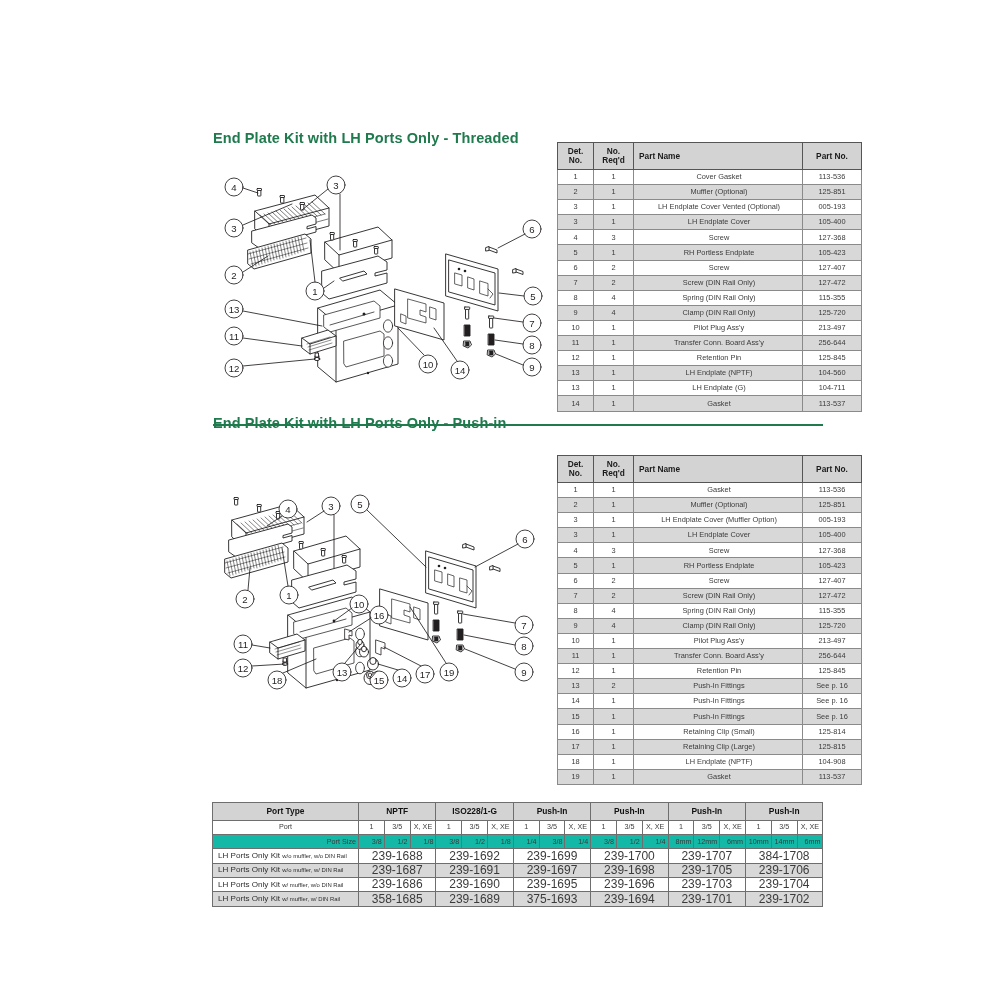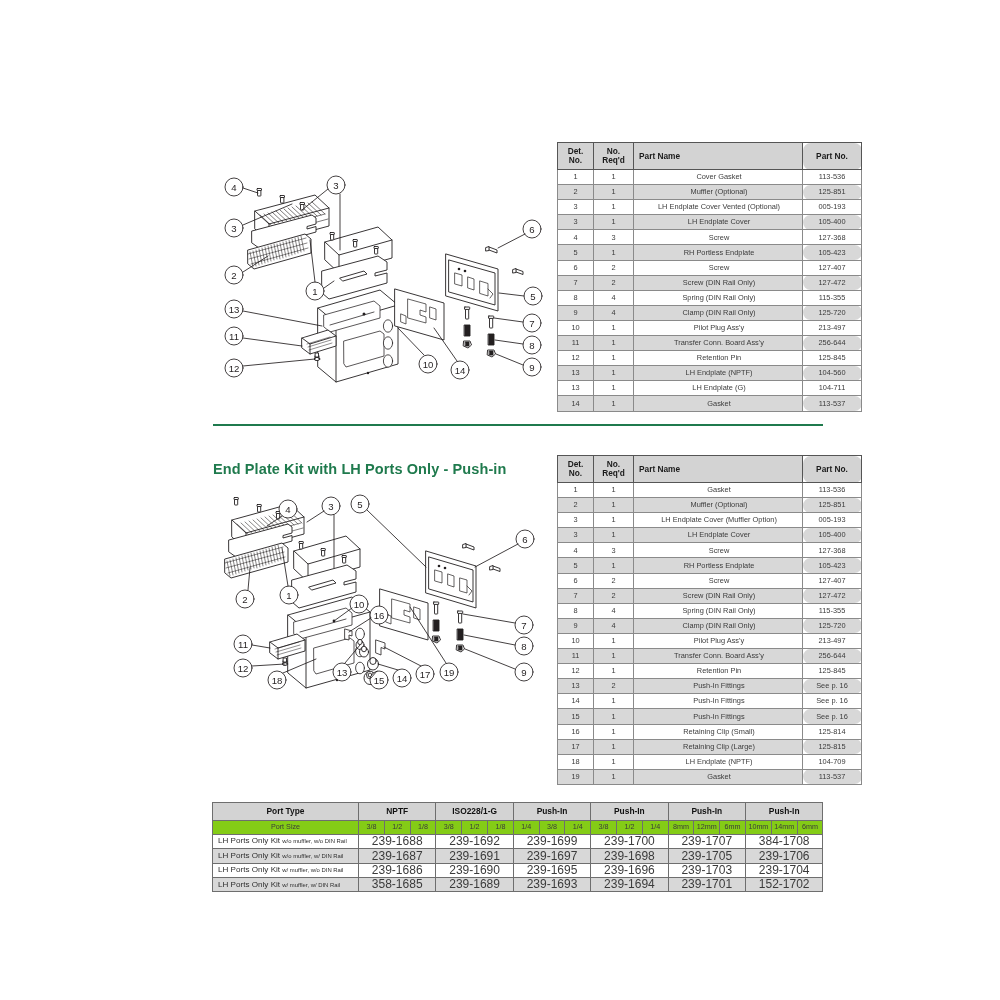--- a/index.html
+++ b/index.html
@@ -58,21 +58,21 @@
   }
   .parts-table thead th.c{text-align:center;margin-left:24px;}
   .parts-table thead th.l{text-align:left;padding-left:5px;}
   .parts-table td.c{text-align:center;}
   .parts-table td.l{text-align:center;padding-left:5px;}
   .parts-table tbody tr.odd td{background:#ffffff;}
   .parts-table tbody tr.even td{background:#d8d8d8;}
   .col-det{width:29px;}
   .col-req{width:33px;}
   .col-name{width:160px;}
-  .col-pno{width:52px;border-radius:8px;}
+  .col-pno{width:52px;}
 
   
   .port-table{
     position:absolute;
     left:212px;top:802px;
     width:611px;
     border-collapse:collapse;
     table-layout:fixed;
     font-size:7.2px;
     color:#3b3b3b;
@@ -87,21 +87,21 @@
     white-space:nowrap;
   }
   .port-table .hdr-type th{
     background:#d3d3d3;
     font-size:8.4px;
     font-weight:bold;
     color:#111;
     height:16.5px;
   }
   .port-table .hdr-port td{background:#ffffff;}
-  .port-table .hdr-size td{background:#84cc16;}
+  .port-table .hdr-size td{background:#14b8a6;text-align:right;}
   .port-table tbody tr.odd td{background:#ffffff;}
   .port-table tbody tr.even td{background:#d8d8d8;}
   .port-table td.rowlabel{
     text-align:left;
     padding-left:5px;
     font-size:8.1px;
     color:#2f2f2f;
   }
   .port-table td.rowlabel .sfx{font-size:5.9px;}
   .port-table td.partcell{font-size:12px;}
@@ -110,20 +110,21 @@
 
   
   .diagram{position:absolute;}
   .diagram svg{display:block;}
 </style>
 </head>
 <body>
 
 <div class="page">
 
+  <div class="section-heading" style="left:213px;top:130px;">End Plate Kit with LH Ports Only - Threaded</div>
 
   <div class="diagram" style="left:212px;top:168px;">
     <svg width="340" height="245" viewBox="0 0 340 245" fill="none" stroke="#231f20" stroke-width="0.9" stroke-linejoin="round" stroke-linecap="round">
 
       <g fill="#ffffff">
         <path d="M43 43 L103 27 L117 40 L117 58 L57 74 L43 61 Z"></path>
         <path d="M43 43 L57 56 L117 40"></path>
         <path d="M57 56 L57 74"></path>
       </g>
 
@@ -469,21 +470,21 @@
         <tr class="even">
           <td class="c col-det">14</td>
           <td class="c col-req">1</td>
           <td class="l col-name">Gasket</td>
           <td class="c col-pno">113-537</td>
         </tr>
       </tbody>
   </table>
 
   <div class="green-rule" style="left:213px;top:424px;width:610px;"></div>
-  <div class="section-heading" style="left:213px;top:461px;">End Plate Kit with LH Ports Only - Push-in</div>
+  <div class="section-heading" style="left:213px;top:415px;">End Plate Kit with LH Ports Only - Push-in</div>
 
   <div class="diagram" style="left:212px;top:482px;">
     <svg width="340" height="220" viewBox="0 0 340 220" fill="none" stroke="#231f20" stroke-width="0.9" stroke-linejoin="round" stroke-linecap="round">
 
       <g fill="#ffffff">
         <path d="M20 38 L78 22 L92 35 L92 52 L34 68 L20 55 Z"></path>
         <path d="M20 38 L34 51 L92 35"></path>
         <path d="M34 51 L34 68"></path>
       </g>
       <g stroke-width="0.55">
@@ -844,21 +845,21 @@
         <tr class="even">
           <td class="c col-det">17</td>
           <td class="c col-req">1</td>
           <td class="l col-name">Retaining Clip (Large)</td>
           <td class="c col-pno">125-815</td>
         </tr>
         <tr class="odd">
           <td class="c col-det">18</td>
           <td class="c col-req">1</td>
           <td class="l col-name">LH Endplate (NPTF)</td>
-          <td class="c col-pno">104-709</td>
+          <td class="c col-pno">104-908</td>
         </tr>
         <tr class="even">
           <td class="c col-det">19</td>
           <td class="c col-req">1</td>
           <td class="l col-name">Gasket</td>
           <td class="c col-pno">113-537</td>
         </tr>
       </tbody>
   </table>
 
@@ -886,20 +887,41 @@
     </colgroup>
     <thead>
       <tr class="hdr-type">
         <th>Port Type</th>
       <th colspan="3">NPTF</th>
           <th colspan="3">ISO228/1-G</th>
           <th colspan="3">Push-In</th>
           <th colspan="3">Push-In</th>
           <th colspan="3">Push-In</th>
           <th colspan="3">Push-In</th>
+        </tr>
+      <tr class="hdr-port">
+        <td>Port</td>
+      <td>1</td>
+          <td>3/5</td>
+          <td>X, XE</td>
+          <td>1</td>
+          <td>3/5</td>
+          <td>X, XE</td>
+          <td>1</td>
+          <td>3/5</td>
+          <td>X, XE</td>
+          <td>1</td>
+          <td>3/5</td>
+          <td>X, XE</td>
+          <td>1</td>
+          <td>3/5</td>
+          <td>X, XE</td>
+          <td>1</td>
+          <td>3/5</td>
+          <td>X, XE</td>
         </tr>
       <tr class="hdr-size">
         <td>Port Size</td>
       <td>3/8</td>
           <td>1/2</td>
           <td>1/8</td>
           <td>3/8</td>
           <td>1/2</td>
           <td>1/8</td>
           <td>1/4</td>
@@ -941,21 +963,21 @@
           <td class="partcell" colspan="3">239-1690</td>
           <td class="partcell" colspan="3">239-1695</td>
           <td class="partcell" colspan="3">239-1696</td>
           <td class="partcell" colspan="3">239-1703</td>
           <td class="partcell" colspan="3">239-1704</td>
         </tr>
         <tr class="even">
           <td class="rowlabel"><span>LH Ports Only Kit </span><span class="sfx">w/ muffler, w/ DIN Rail</span></td>
           <td class="partcell" colspan="3">358-1685</td>
           <td class="partcell" colspan="3">239-1689</td>
-          <td class="partcell" colspan="3">239-1693</td>
+          <td class="partcell" colspan="3">375-1693</td>
           <td class="partcell" colspan="3">239-1694</td>
           <td class="partcell" colspan="3">239-1701</td>
-          <td class="partcell" colspan="3">152-1702</td>
+          <td class="partcell" colspan="3">239-1702</td>
         </tr>
       </tbody>
   </table>
 
 </div>
 
 </body></html>

